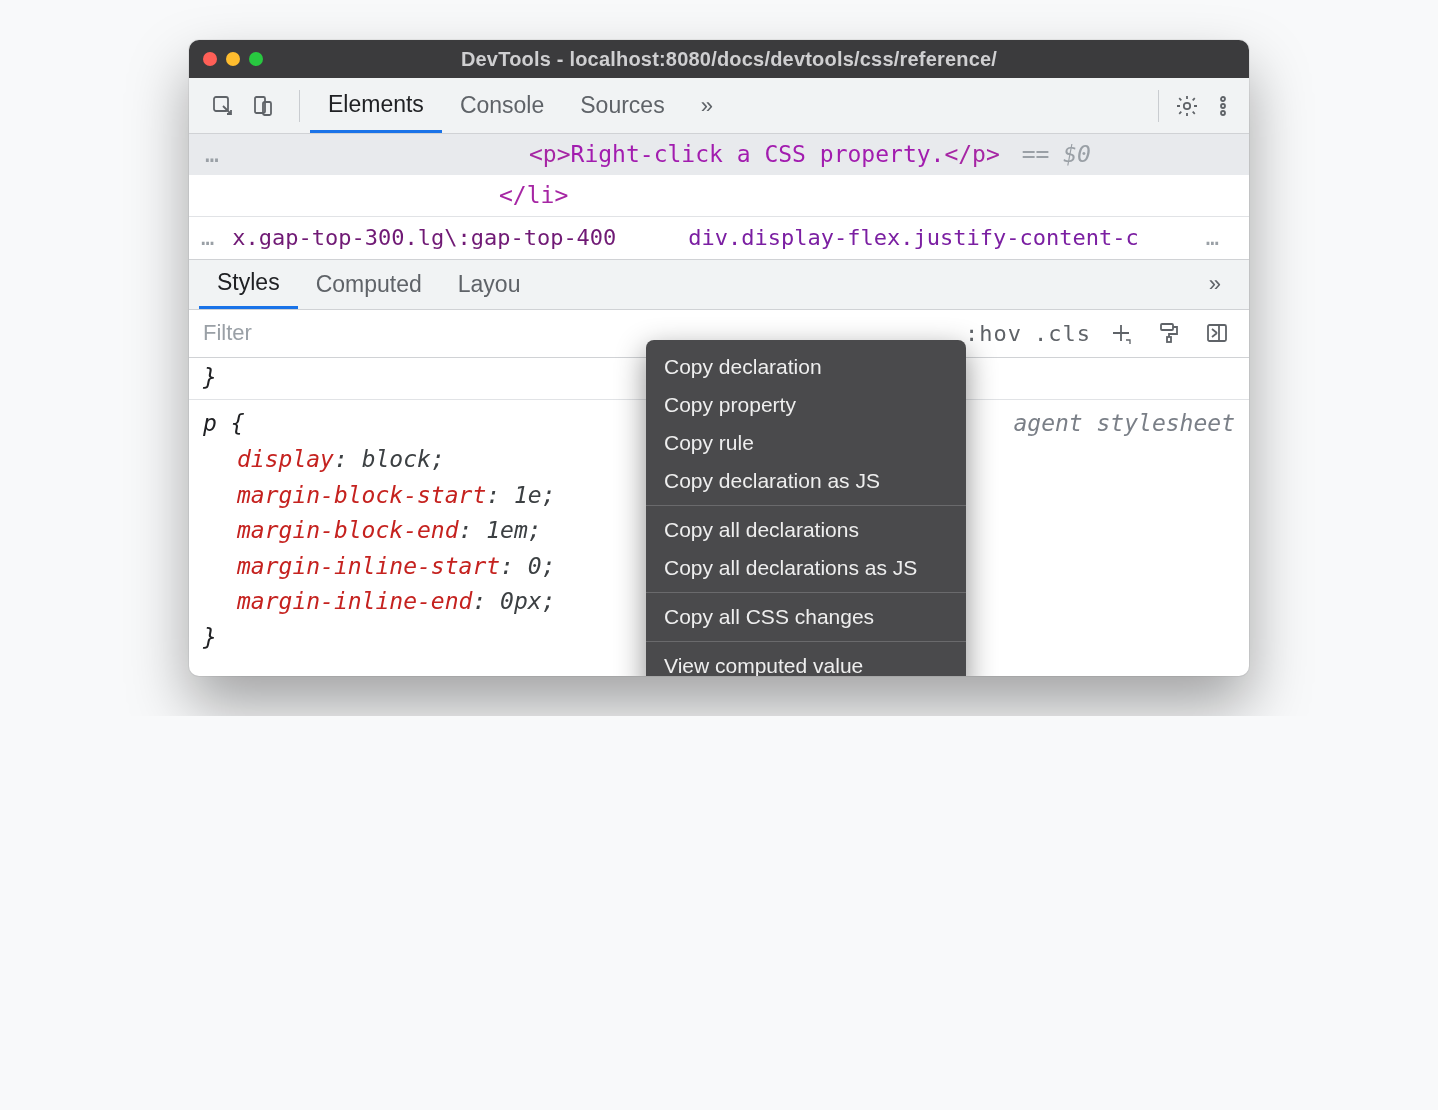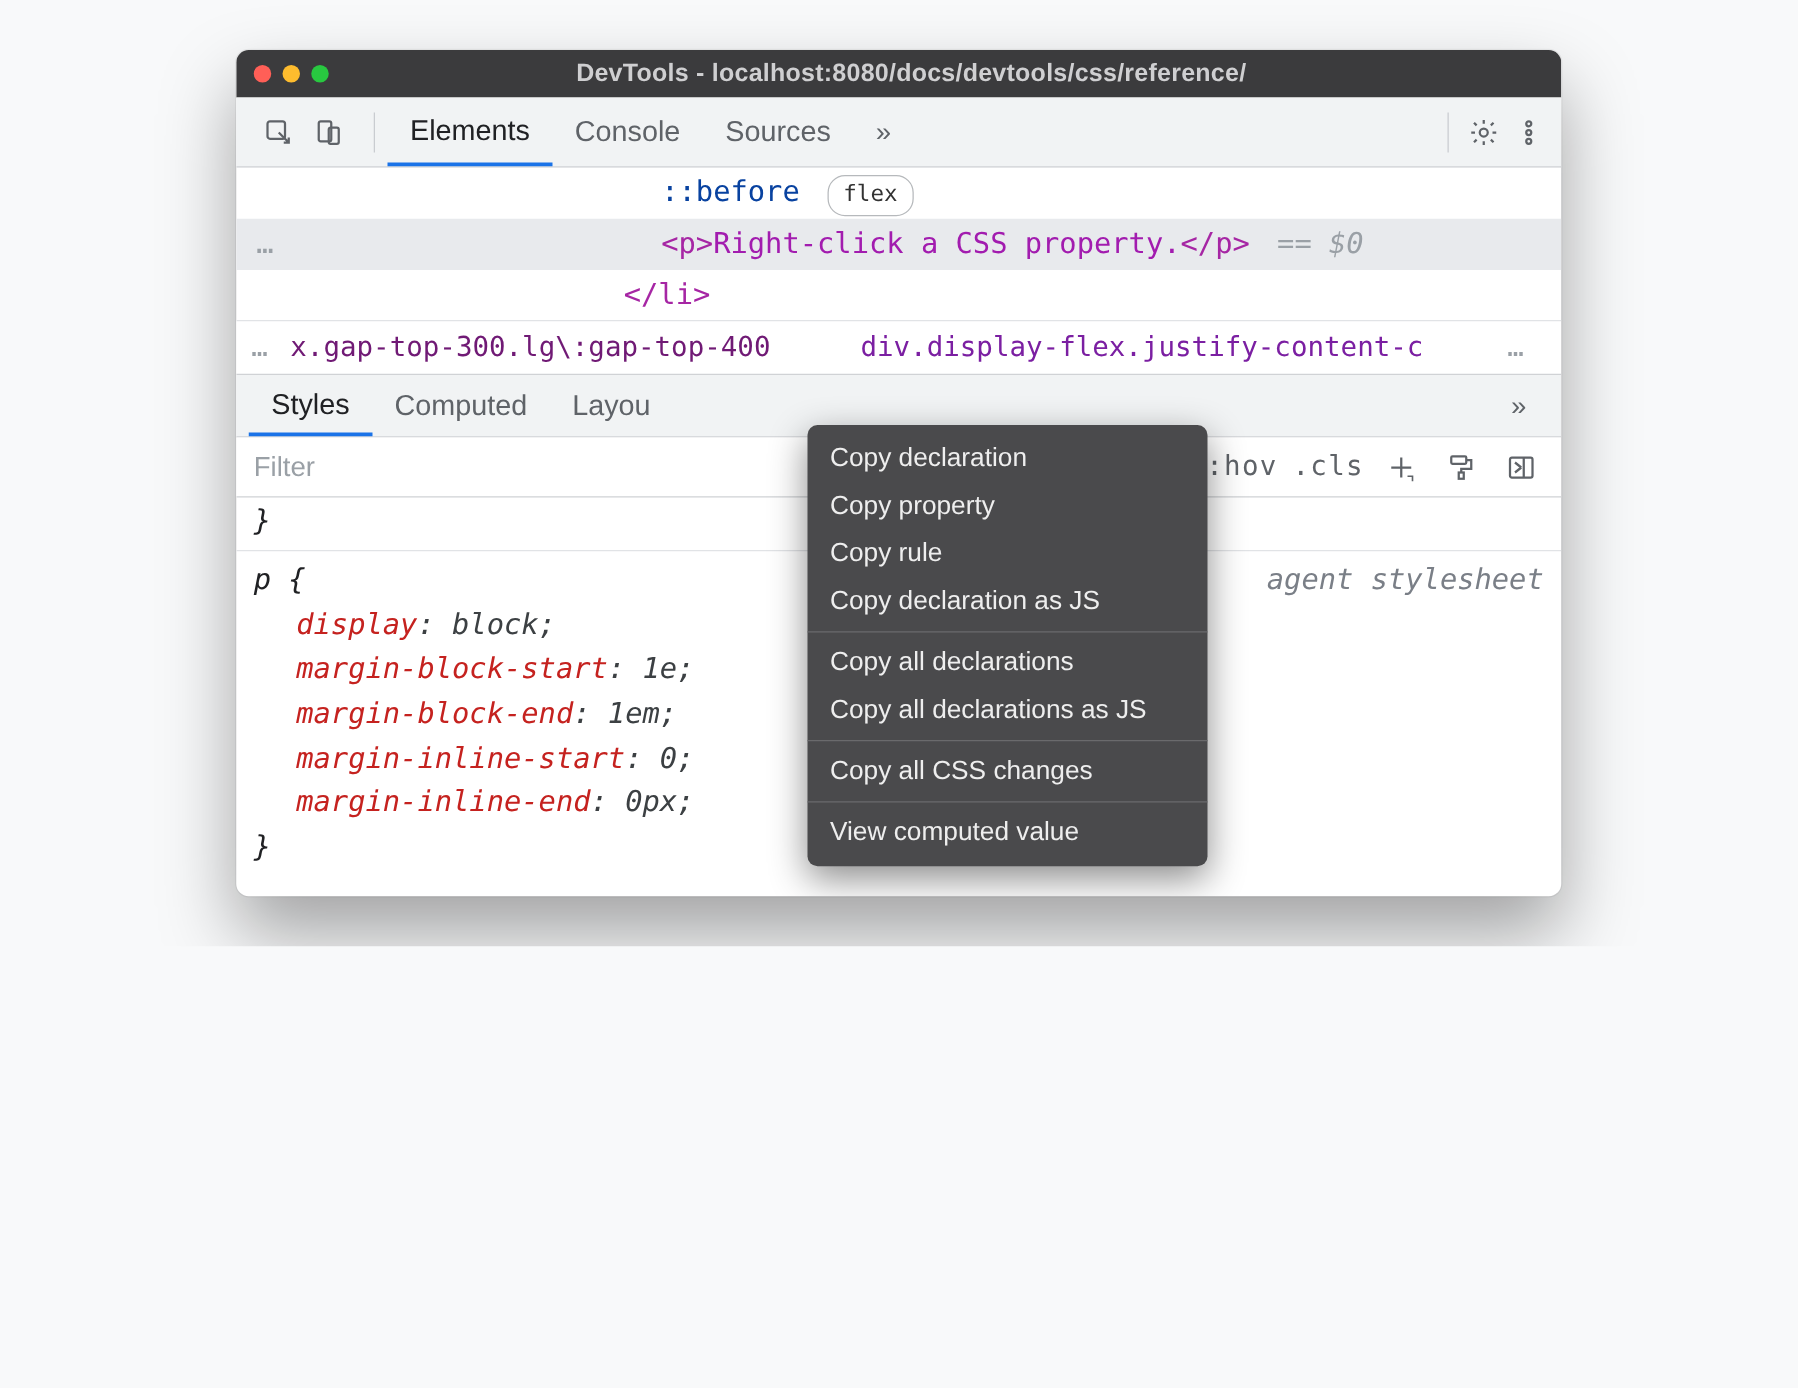--- a/index.html
+++ b/index.html
@@ -137,24 +137,20 @@
     <div class="icon-btn">
       <svg viewBox="0 0 24 24" fill="#5f6368" stroke="none">
           <circle cx="12" cy="5" r="2"></circle>
           <circle cx="12" cy="12" r="2"></circle>
           <circle cx="12" cy="19" r="2"></circle>
         </svg>
     </div>
   </div>
 
   <div class="dom-area mono" style="position:relative;">
-    <div class="dom-row">
-      <span class="pseudo-text">::before</span>
-      <span class="flex-badge">flex</span>
-    </div>
     <div class="dom-row sel">
       <span class="ellipsis-col">…</span>
       <span class="tag-open">&lt;p&gt;</span><span class="dom-text">Right-click a CSS property.</span><span class="tag-close">&lt;/p&gt;</span>
       <span class="eq0">== $0</span>
     </div>
     <div class="dom-row" style="padding-left:310px">
       <span class="tag-open">&lt;/li&gt;</span>
     </div>
   </div>
 

